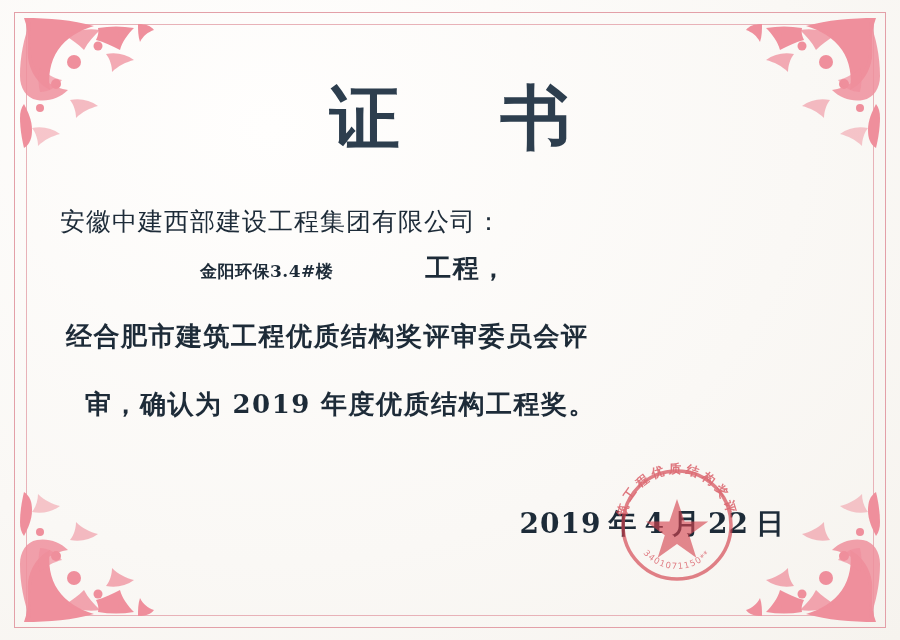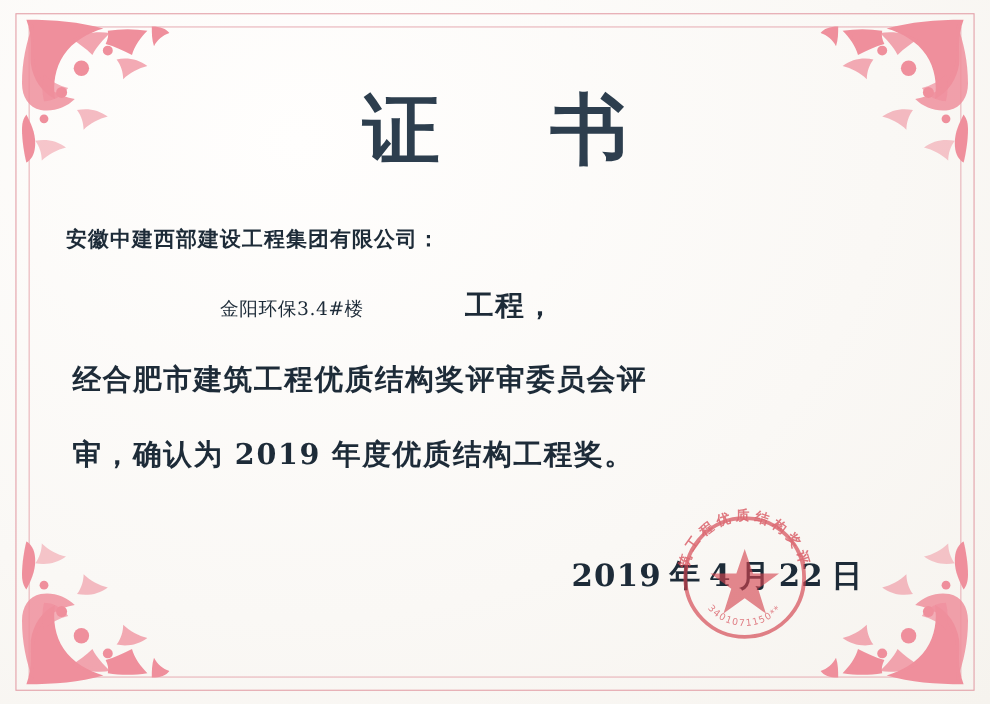--- a/index.html
+++ b/index.html
@@ -77,24 +77,24 @@
   
   .body-block {
     position: absolute;
     left: 60px;
     right: 60px;
     top: 205px;
     color: #1d2b38;
   }
 
   .recipient {
-    font-size: 19px;
-    font-weight: bold;
+    font-size: 25px;
+    font-weight: normal;
     letter-spacing: 1px;
-    margin: 0 0 34px 0;
+    margin: 0 0 17px 0;
     color: #1d2b38;
   }
 
   .line {
     font-size: 26px;
     font-weight: bold;
     letter-spacing: 1.5px;
     line-height: 1.0;
     margin: 0 0 42px 0;
     color: #1d2b38;
@@ -102,32 +102,33 @@
   }
 
   .line1 {
     padding-left: 56px;
     display: flex;
     align-items: baseline;
   }
   .line1 .seg-a { }
   .line1 .project {
     font-size: 17px;
-    font-weight: normal;
+    font-weight: bold;
     letter-spacing: 0.5px;
     padding: 0 0 0 84px;
   }
   .line1 .seg-b { padding-left: 92px; text-align: right; }
 
   .line2 { padding-left: 6px; }
 
   .line3 {
     padding-left: 6px;
     display: flex;
     align-items: flex-start;
+    margin-left: 19px;
   }
   .line3 .year {
     font-family: "DejaVu Serif", "Liberation Serif", serif;
     padding: 0 10px;
   }
 
   
   .date-line {
     position: absolute;
     right: 115px;

